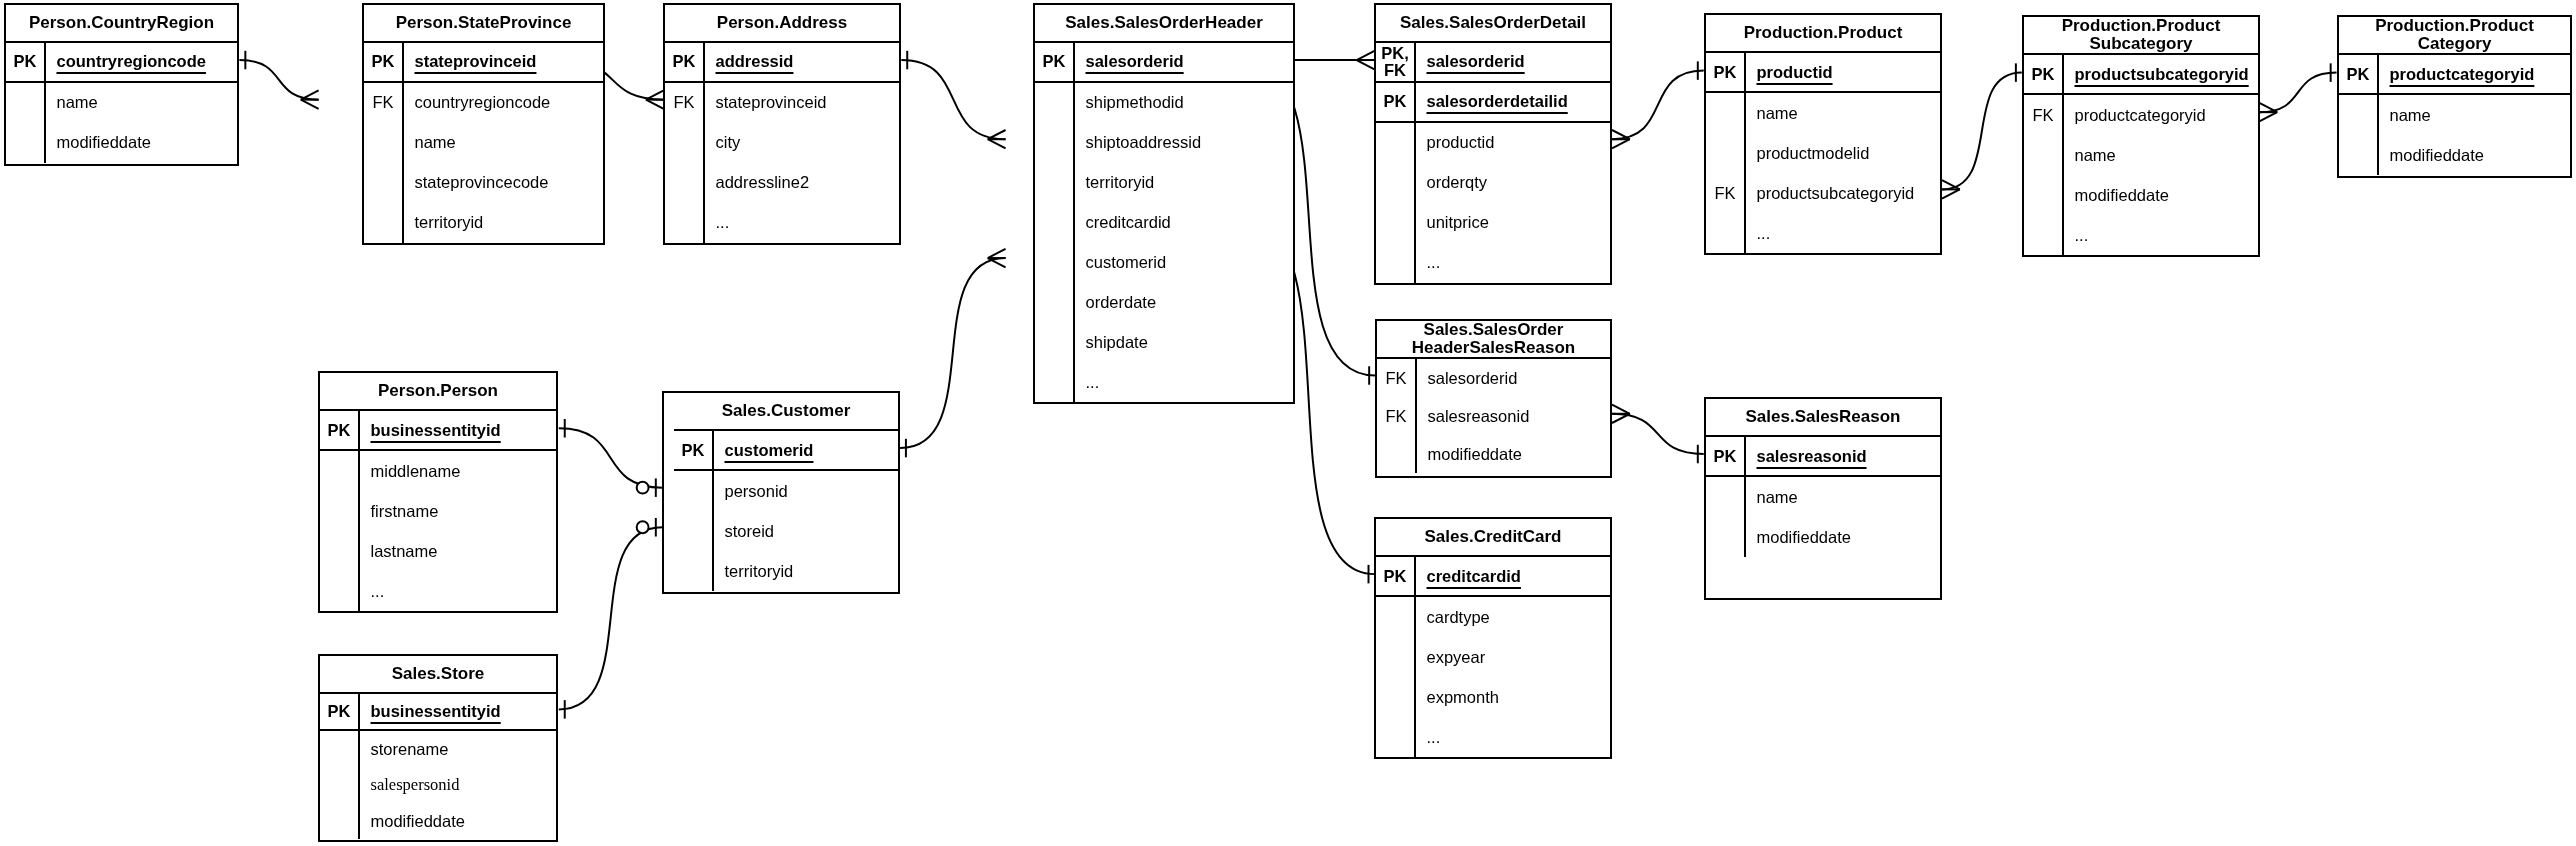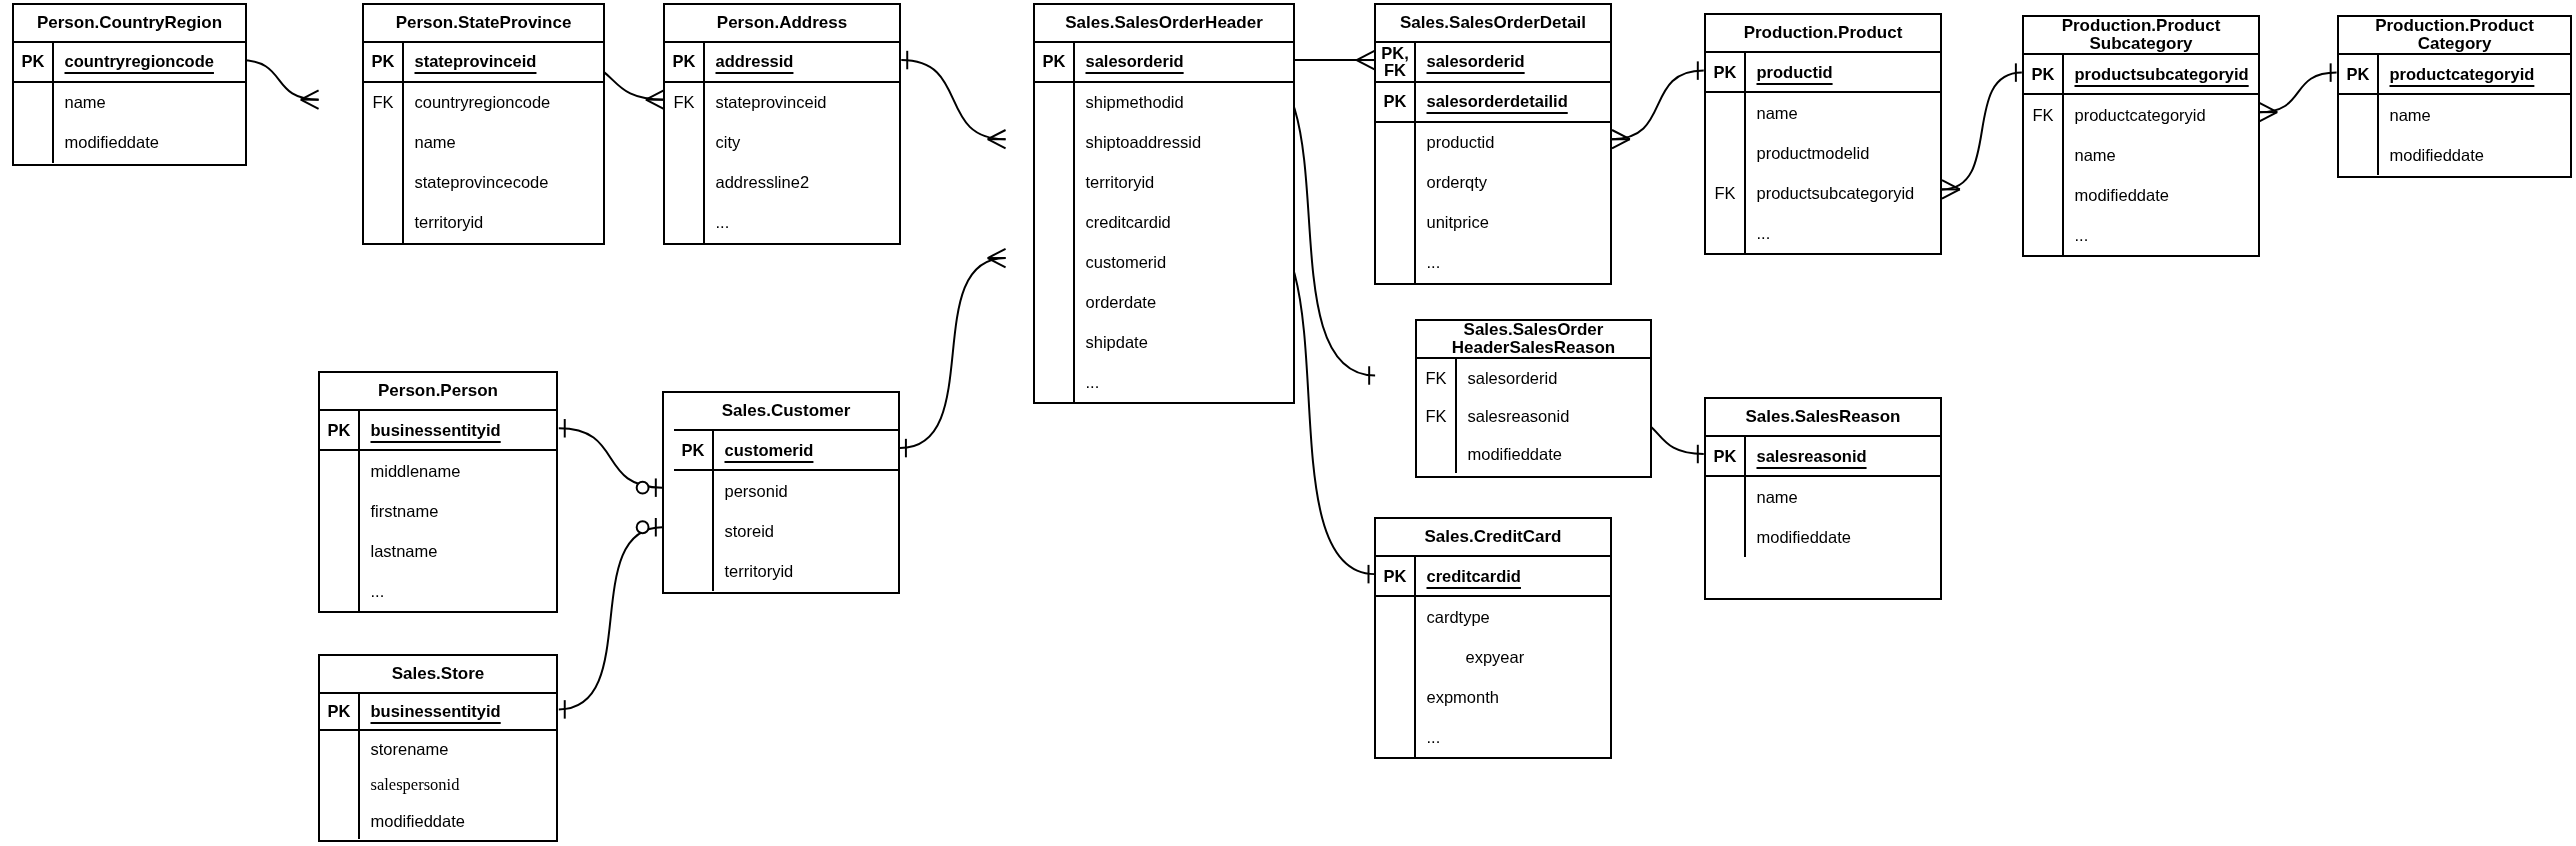--- a/index.html
+++ b/index.html
@@ -145,21 +145,21 @@
       </g>
       <g class="marker">
         <line x1="855" y1="1061" x2="855" y2="1089"></line>
       </g>
       <g class="marker">
         <line x1="993" y1="785" x2="993" y2="813"></line>
         <circle cx="973" cy="799" r="9"></circle>
       </g>
     </svg>
   <div class="tables-layer">
-      <div class="tbl" style="left: 12px; top: 2.6px; width: 235px; height: 163px;">
+      <div class="tbl" style="left: 4px; top: 2.6px; width: 235px; height: 163px;">
         <div class="tbl-title">
           <div>Person.CountryRegion</div>
         </div>
         <div class="tbl-content">
           <div class="row key" style="height: 40px;">
             <div class="cell-label">PK</div>
             <div class="cell-field">countryregioncode</div>
           </div>
           <div class="row" style="height: 40px;">
             <div class="cell-label"></div>
@@ -428,21 +428,21 @@
             <div class="cell-label"></div>
             <div class="cell-field">storeid</div>
           </div>
           <div class="row" style="height: 40px;">
             <div class="cell-label"></div>
             <div class="cell-field">territoryid</div>
           </div>
           <div class="vdiv"></div>
         </div>
       </div>
-      <div class="tbl" style="left: 1375px; top: 319px; width: 237px; height: 159px; margin-left: 40px;">
+      <div class="tbl" style="left: 1375px; top: 319px; width: 237px; height: 159px;">
         <div class="tbl-title">
           <div>Sales.SalesOrder</div>
           <div>HeaderSalesReason</div>
         </div>
         <div class="tbl-content">
           <div class="row" style="height: 38px;">
             <div class="cell-label">FK</div>
             <div class="cell-field">salesorderid</div>
           </div>
           <div class="row" style="height: 38px;">
@@ -482,21 +482,21 @@
         </div>
         <div class="tbl-content">
           <div class="row key" style="height: 40px;">
             <div class="cell-label">PK</div>
             <div class="cell-field">creditcardid</div>
           </div>
           <div class="row" style="height: 40px;">
             <div class="cell-label"></div>
             <div class="cell-field">cardtype</div>
           </div>
-          <div class="row" style="height: 40px; padding-left: 39px;">
+          <div class="row" style="height: 40px;">
             <div class="cell-label"></div>
             <div class="cell-field">expyear</div>
           </div>
           <div class="row" style="height: 40px;">
             <div class="cell-label"></div>
             <div class="cell-field">expmonth</div>
           </div>
           <div class="row" style="height: 40px;">
             <div class="cell-label"></div>
             <div class="cell-field">...</div>

